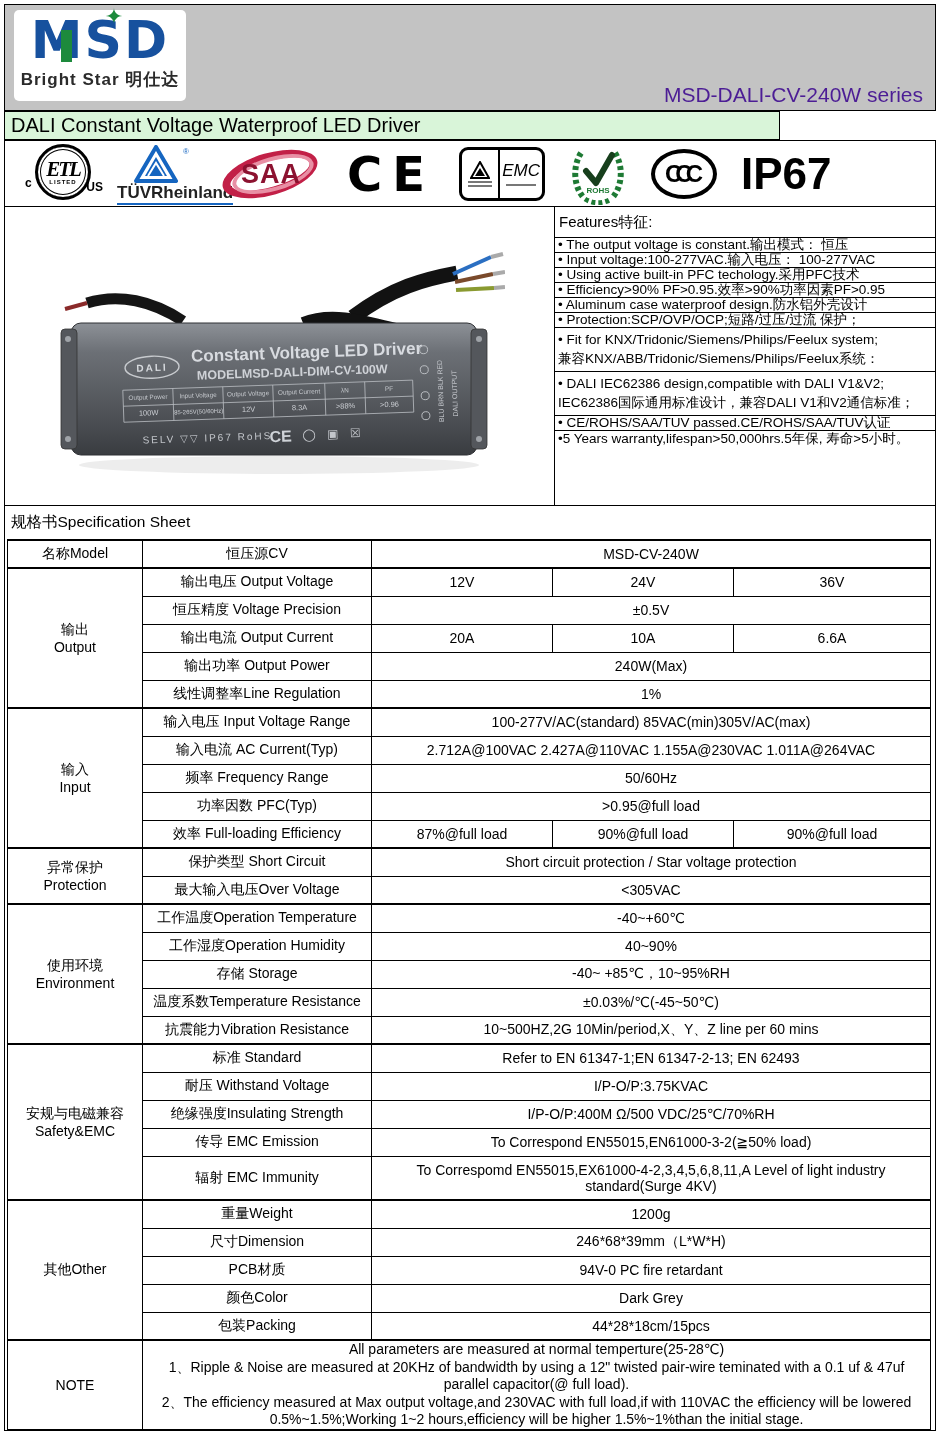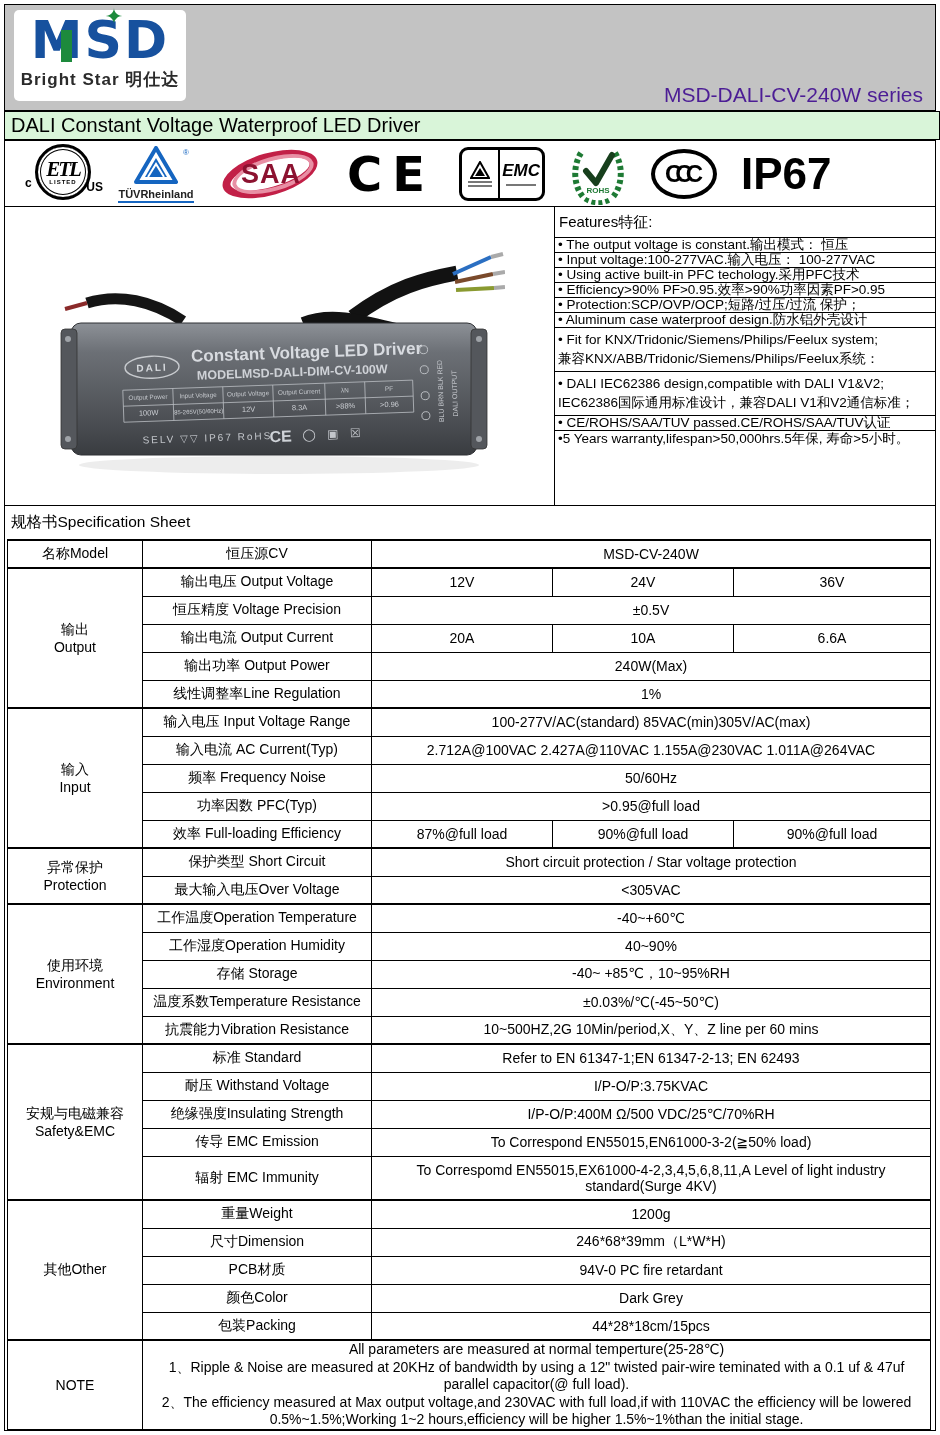--- a/index.html
+++ b/index.html
@@ -32,21 +32,21 @@
   }
   .logo-sub { font-size: 17px; font-weight: bold; color: #2b2b2b; letter-spacing: 1px; }
   .company {
     position: absolute; left: 234px; top: 26px; font-size: 23px; color: #1c1c1c;
   }
   .series {
     position: absolute; right: 12px; bottom: 3px; font-size: 21px; color: #4c1d95;
   }
   
   .tbar {
-    position: absolute; left: 4px; top: 111px; width: 936px; height: 29px;
+    position: absolute; left: 4px; top: 111px; width: 776px; height: 29px;
     background: #d9f5d9; border: 1px solid #000; display: flex; align-items: center;
     padding-left: 6px; font-size: 20px;
   }
   
   .certs {
     position: absolute; left: 4px; top: 140px; width: 932px; height: 67px;
     border: 1px solid #000; background: #fff; display: flex; align-items: center;
     gap: 24px; padding-left: 22px;
   }
   .etl { position: relative; width: 66px; height: 60px; }
@@ -55,21 +55,21 @@
     border: 3px solid #000; border-radius: 50%; box-shadow: inset 0 0 0 2px #fff, inset 0 0 0 3px #000;
     display: flex; flex-direction: column; align-items: center; justify-content: center;
   }
   .etl-word { font-size: 21px; font-weight: bold; font-style: italic; letter-spacing: -2px; line-height: 20px; font-family: Liberation Serif, serif; }
   .etl-listed { font-size: 6px; font-weight: bold; letter-spacing: 1px; }
   .etl-c { position: absolute; left: -2px; bottom: 14px; font-size: 12px; font-weight: bold; }
   .etl-us { position: absolute; right: -10px; bottom: 10px; font-size: 12px; font-weight: bold; }
   .tuv { width: 78px; text-align: center; position: relative; }
   .tuv svg { display: block; margin: 0 auto; }
   .tuv-reg { position: absolute; top: 2px; right: 6px; font-size: 8px; color: #1565c0; }
-  .tuv-name { font-size: 11px; font-weight: bold; color: #222; border-bottom: 2px solid #1565c0; padding-bottom: 1px; }
+  .tuv-name { font-size: 17px; font-weight: bold; color: #222; border-bottom: 2px solid #1565c0; padding-bottom: 1px; }
   .saa { position: relative; width: 104px; height: 58px; }
   .saa-ring1 {
     position: absolute; left: 2px; top: 8px; width: 98px; height: 42px;
     border: 8px solid #c22047; border-radius: 50%; transform: rotate(-16deg);
   }
   .saa-ring2 {
     position: absolute; left: 12px; top: 12px; width: 84px; height: 34px;
     border: 4px solid #e88fa4; border-radius: 50%; transform: rotate(-16deg);
   }
   .saa-text {
@@ -77,21 +77,21 @@
     font-size: 27px; font-weight: bold; color: #8c1230; letter-spacing: 1px;
   }
   .ce { font-size: 48px; font-weight: bold; letter-spacing: 10px; font-family: "DejaVu Sans", sans-serif; }
   .emcbox {
     width: 86px; height: 54px; border: 3px solid #000; border-radius: 9px;
     display: flex; overflow: hidden; background: #fff;
   }
   .emc-l { width: 38px; border-right: 2px solid #000; display: flex; flex-direction: column; align-items: center; justify-content: center; }
   .emc-l .bar { width: 24px; height: 2px; background: #777; margin-top: 2px; }
   .emc-r { flex: 1; display: flex; flex-direction: column; align-items: center; justify-content: center; }
-  .emc-word { font-size: 17px; font-weight: bold; font-style: italic; }
+  .emc-word { font-size: 17px; font-weight: normal; font-style: italic; }
   .emc-r .bar { width: 30px; height: 2px; background: #777; margin-top: 3px; }
   .rohs { position: relative; width: 58px; height: 62px; text-align: center; }
   .ccc {
     width: 66px; height: 50px; border: 4px solid #000; border-radius: 50%;
     display: flex; align-items: center; justify-content: center;
     font-size: 24px; font-weight: bold; letter-spacing: -7px; padding-right: 7px;
   }
   .ip67 { font-size: 44px; font-weight: bold; letter-spacing: 0px; }
   
   .frame {
@@ -279,22 +279,22 @@
       </g>
     </svg>
   </div>
 
   <div class="features">
     <div class="f-head">Features特征:</div>
     <div class="f-row">•  The output voltage is constant.输出模式： 恒压</div>
     <div class="f-row">•  Input voltage:100-277VAC.输入电压： 100-277VAC</div>
     <div class="f-row">•  Using active built-in PFC techology.采用PFC技术</div>
     <div class="f-row">•  Efficiency&gt;90% PF&gt;0.95.效率&gt;90%功率因素PF&gt;0.95</div>
+    <div class="f-row">•  Aluminum case waterproof design.防水铝外壳设计</div>
     <div class="f-row">•  Protection:SCP/OVP/OCP;短路/过压/过流 保护；</div>
-    <div class="f-row">•  Aluminum case waterproof design.防水铝外壳设计</div>
     <div class="f-two">
       <div>• Fit for KNX/Tridonic/Siemens/Philips/Feelux system;</div>
       <div>兼容KNX/ABB/Tridonic/Siemens/Philips/Feelux系统：</div>
     </div>
     <div class="f-two">
       <div>• DALI IEC62386 design,compatible with DALI V1&amp;V2;</div>
       <div>IEC62386国际通用标准设计，兼容DALI V1和V2通信标准；</div>
     </div>
     <div class="f-row">•  CE/ROHS/SAA/TUV passed.CE/ROHS/SAA/TUV认证</div>
     <div class="f-row f-last">•5 Years warranty,lifespan&gt;50,000hrs.5年保, 寿命&gt;5小时。</div>
@@ -352,21 +352,21 @@
         <div>Input</div>
       </td>
       <td class="param">输入电压 Input Voltage Range</td>
       <td class="val" colspan="3">100-277V/AC(standard) 85VAC(min)305V/AC(max)</td>
     </tr>
     <tr>
       <td class="param">输入电流 AC Current(Typ)</td>
       <td class="val" colspan="3">2.712A@100VAC  2.427A@110VAC  1.155A@230VAC 1.011A@264VAC</td>
     </tr>
     <tr>
-      <td class="param">频率  Frequency Noise</td>
+      <td class="param">频率  Frequency Range</td>
       <td class="val" colspan="3">50/60Hz</td>
     </tr>
     <tr>
       <td class="param">功率因数  PFC(Typ)</td>
       <td class="val" colspan="3">&gt;0.95@full load</td>
     </tr>
     <tr>
       <td class="param">效率  Full-loading Efficiency</td>
       <td class="val">87%@full load</td>
       <td class="val">90%@full load</td>

